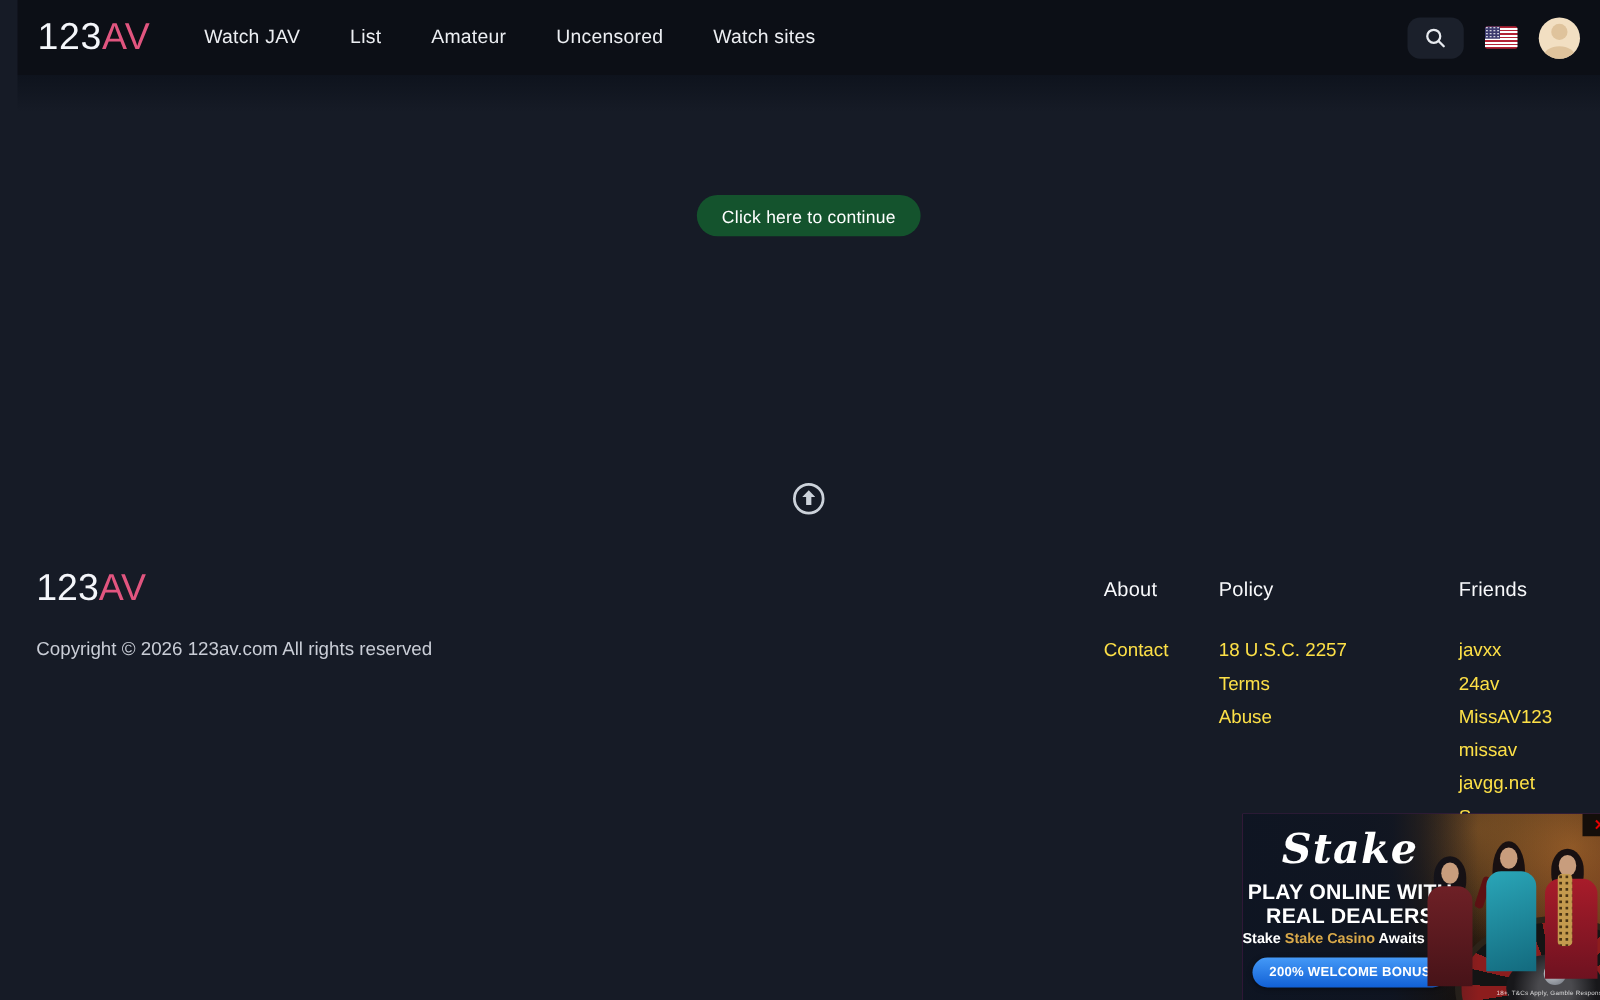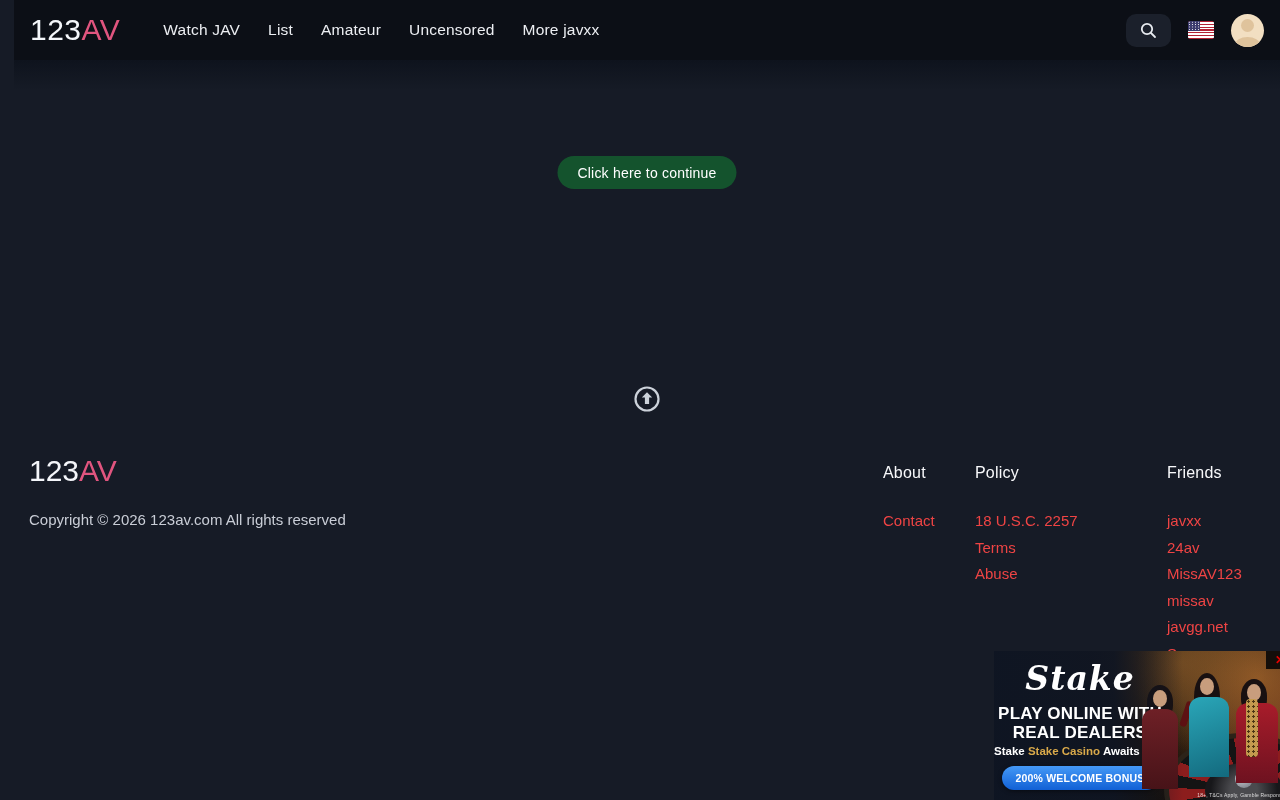--- a/index.html
+++ b/index.html
@@ -22,21 +22,21 @@
   .navbar::after {
     content:""; position:absolute; top:60px; left:0; right:0; height:30px;
     background:linear-gradient(180deg,#0e131d 0%, rgba(22,27,38,0) 100%);
     pointer-events:none;
   }
   .logo {
     font-size:30px; font-weight:400; color:#f4f6fa; letter-spacing:.5px;
     cursor:pointer; line-height:1;
   }
   .logo .pink { color:#e1557f; }
-  .nav-links { display:flex; gap:28px; margin-left:43px; }
+  .nav-links { display:flex; gap:40px; margin-left:43px; }
   .nav-links a {
     color:#eceef2; font-size:15.5px; font-weight:500; text-decoration:none;
     cursor:pointer; letter-spacing:.2px;
   }
   .nav-right { margin-left:auto; display:flex; align-items:center; gap:17px; }
   .search-btn {
     width:45px; height:33px; border:none; border-radius:10px;
     background:#1b202b; display:flex; align-items:center; justify-content:center;
     cursor:pointer;
   }
@@ -82,21 +82,21 @@
   .footer-logo { position:absolute; top:16px; left:15px; font-size:30px; color:#f4f6fa; cursor:pointer; line-height:1; }
   .footer-logo .pink { color:#e1557f; }
   .copyright { position:absolute; top:71px; left:15px; font-size:15px; color:#c9cdd6; }
   .fcol { position:absolute; top:24px; }
   .fcol-about   { left:869px; }
   .fcol-policy  { left:961px; }
   .fcol-friends { left:1153px; }
   .fcol h3 { font-size:16px; font-weight:400; color:#f8f9fb; letter-spacing:.2px; }
   .fcol ul { list-style:none; margin-top:31px; }
   .fcol li { margin-bottom:11.6px; line-height:15px; }
-  .fcol a { color:#ef4444; font-size:15px; text-decoration:none; cursor:pointer; }
+  .fcol a { color:#fde047; font-size:15px; text-decoration:none; cursor:pointer; }
 
   
   .ad {
     position:absolute; left:980px; top:651px; width:300px; height:149px;
     overflow:hidden; z-index:50; cursor:pointer; background:#701a75;
   }
   .ad-scene {
     position:absolute; inset:0;
     background:
       radial-gradient(circle at 88% 18%, rgba(196,124,52,.6), transparent 42%),
@@ -166,21 +166,21 @@
 
 <div class="page">
 
   <header class="navbar">
     <div class="logo"><span>123</span><span class="pink">AV</span></div>
     <nav class="nav-links">
       <a>Watch JAV</a>
       <a>List</a>
       <a>Amateur</a>
       <a>Uncensored</a>
-      <a>More javxx</a>
+      <a>Watch sites</a>
     </nav>
     <div class="nav-right">
       <button class="search-btn">
         <svg width="19" height="19" viewBox="0 0 19 19">
           <circle cx="8" cy="8" r="5.2" fill="none" stroke="#e8ebf0" stroke-width="1.8"></circle>
           <line x1="12" y1="12" x2="16" y2="16" stroke="#e8ebf0" stroke-width="1.8" stroke-linecap="round"></line>
         </svg>
       </button>
       <div class="flag">
           <div class="canton"></div>

